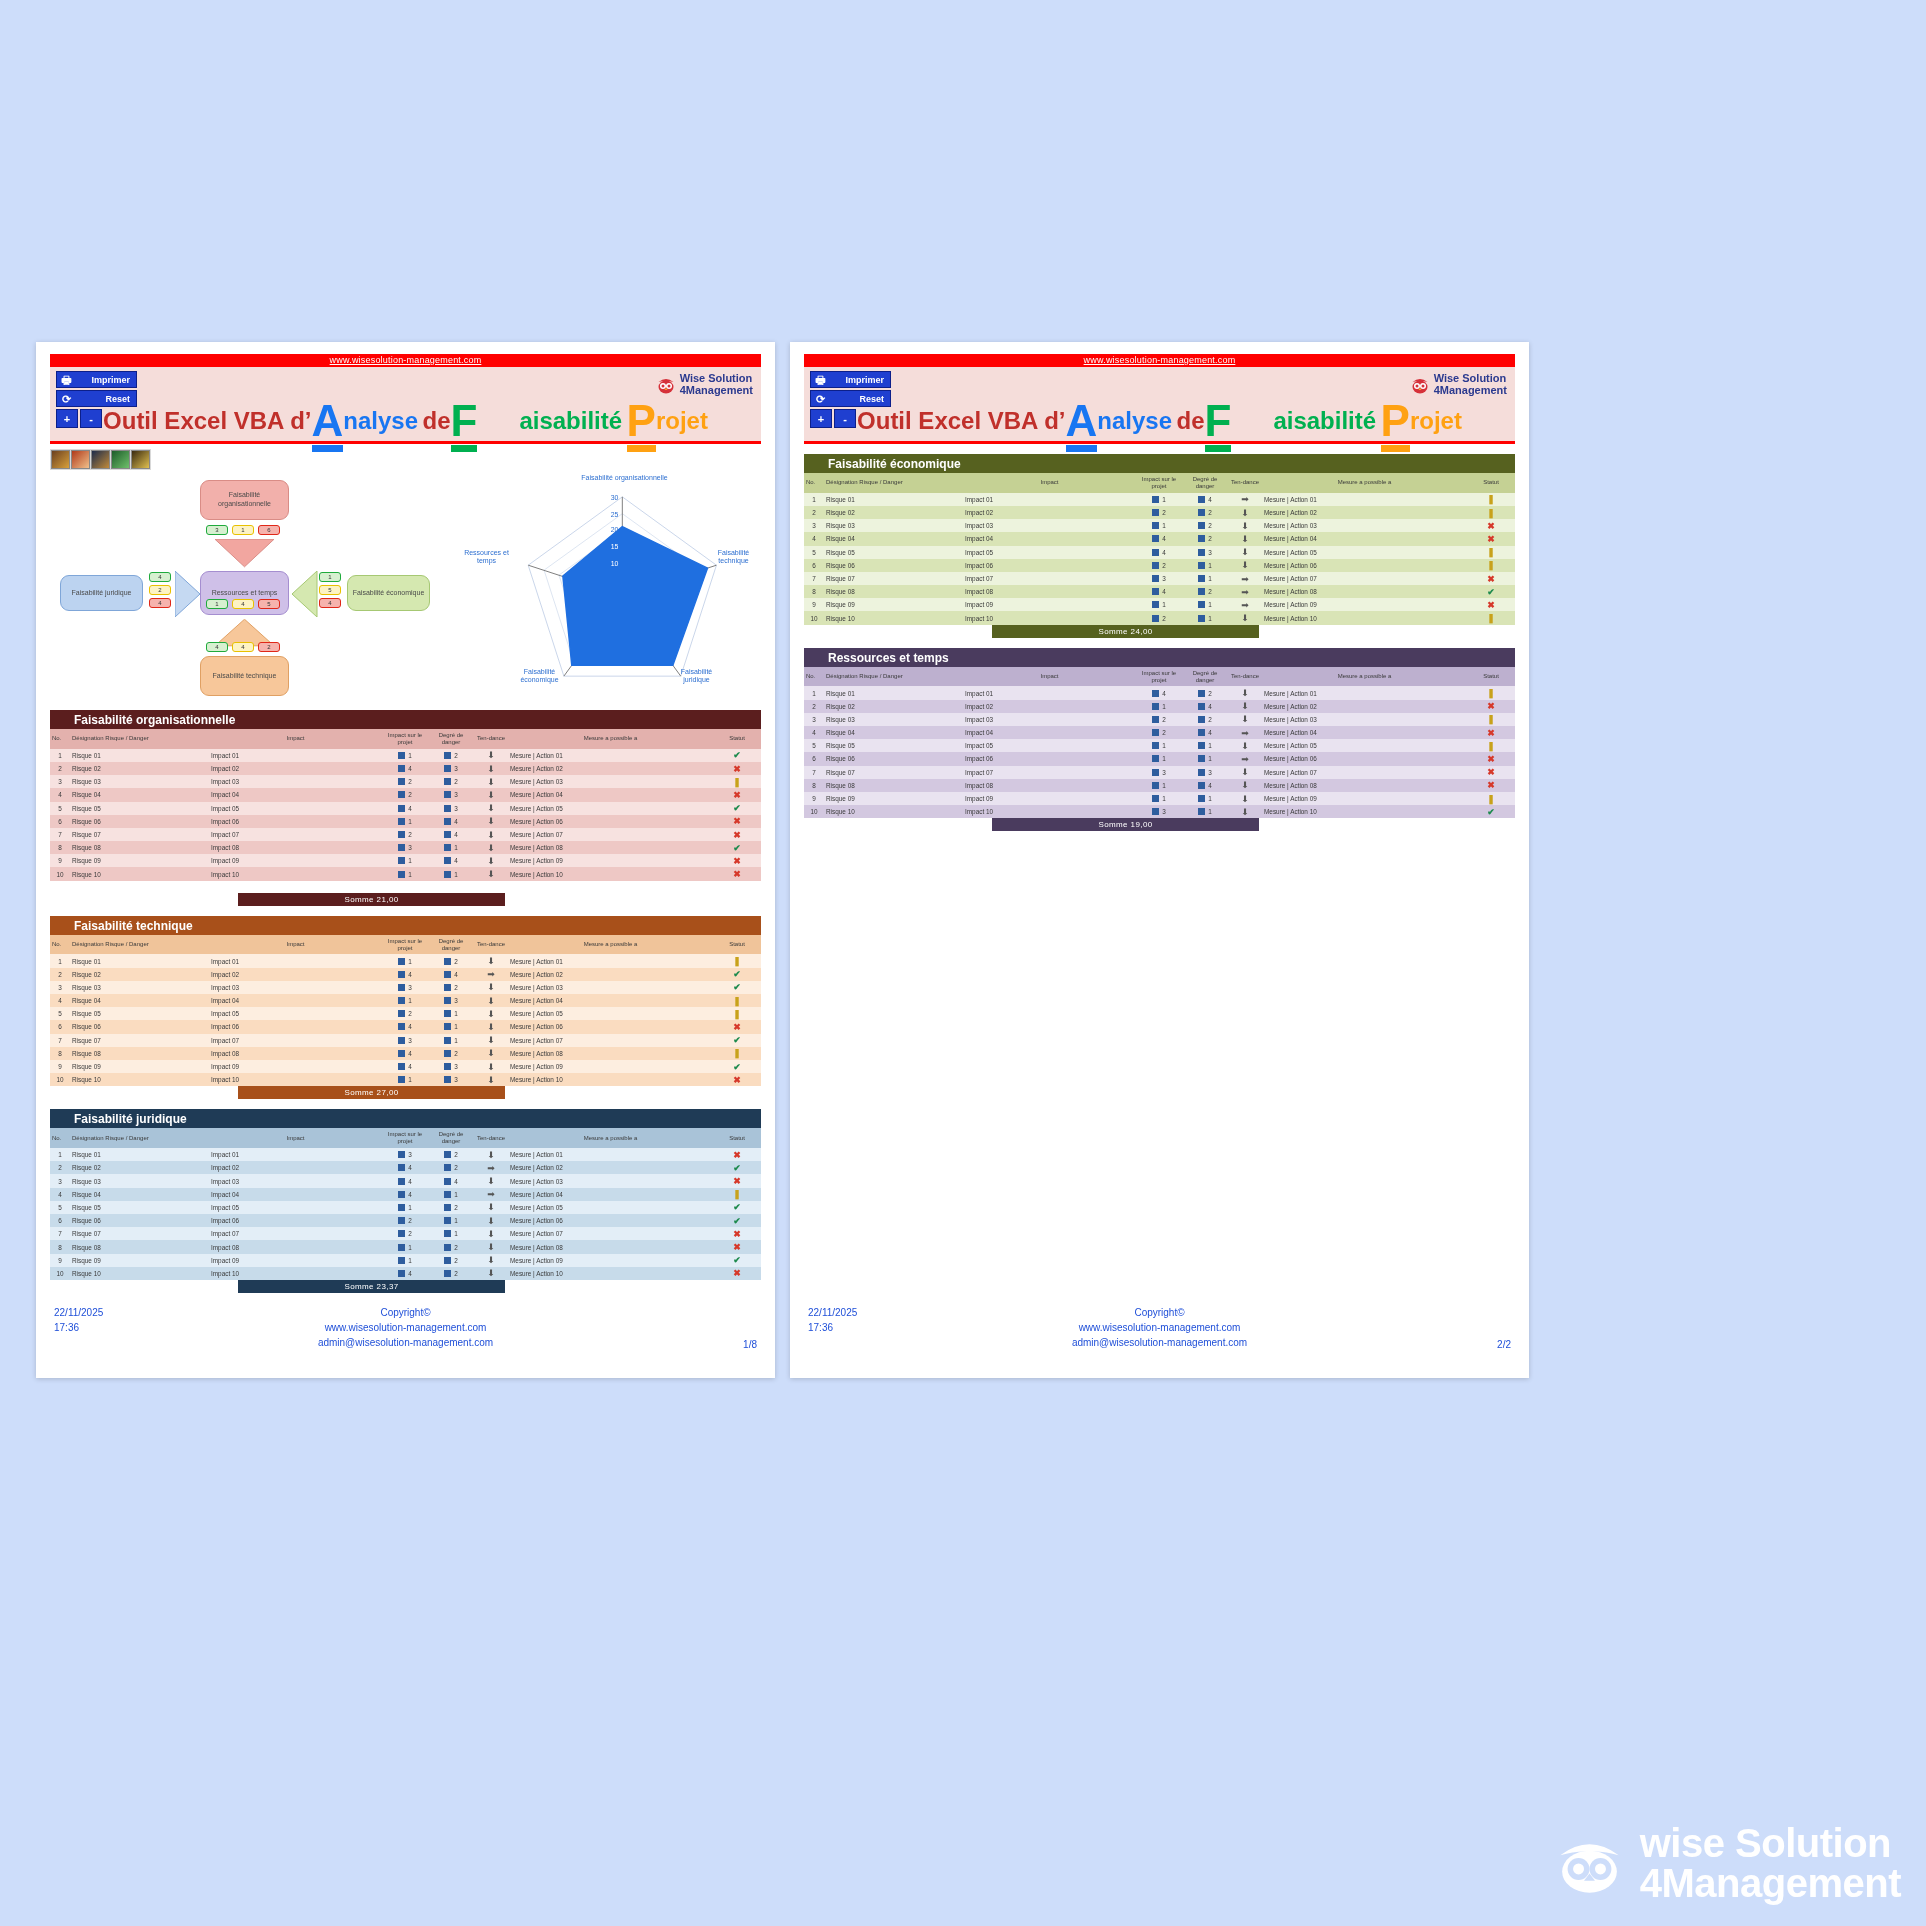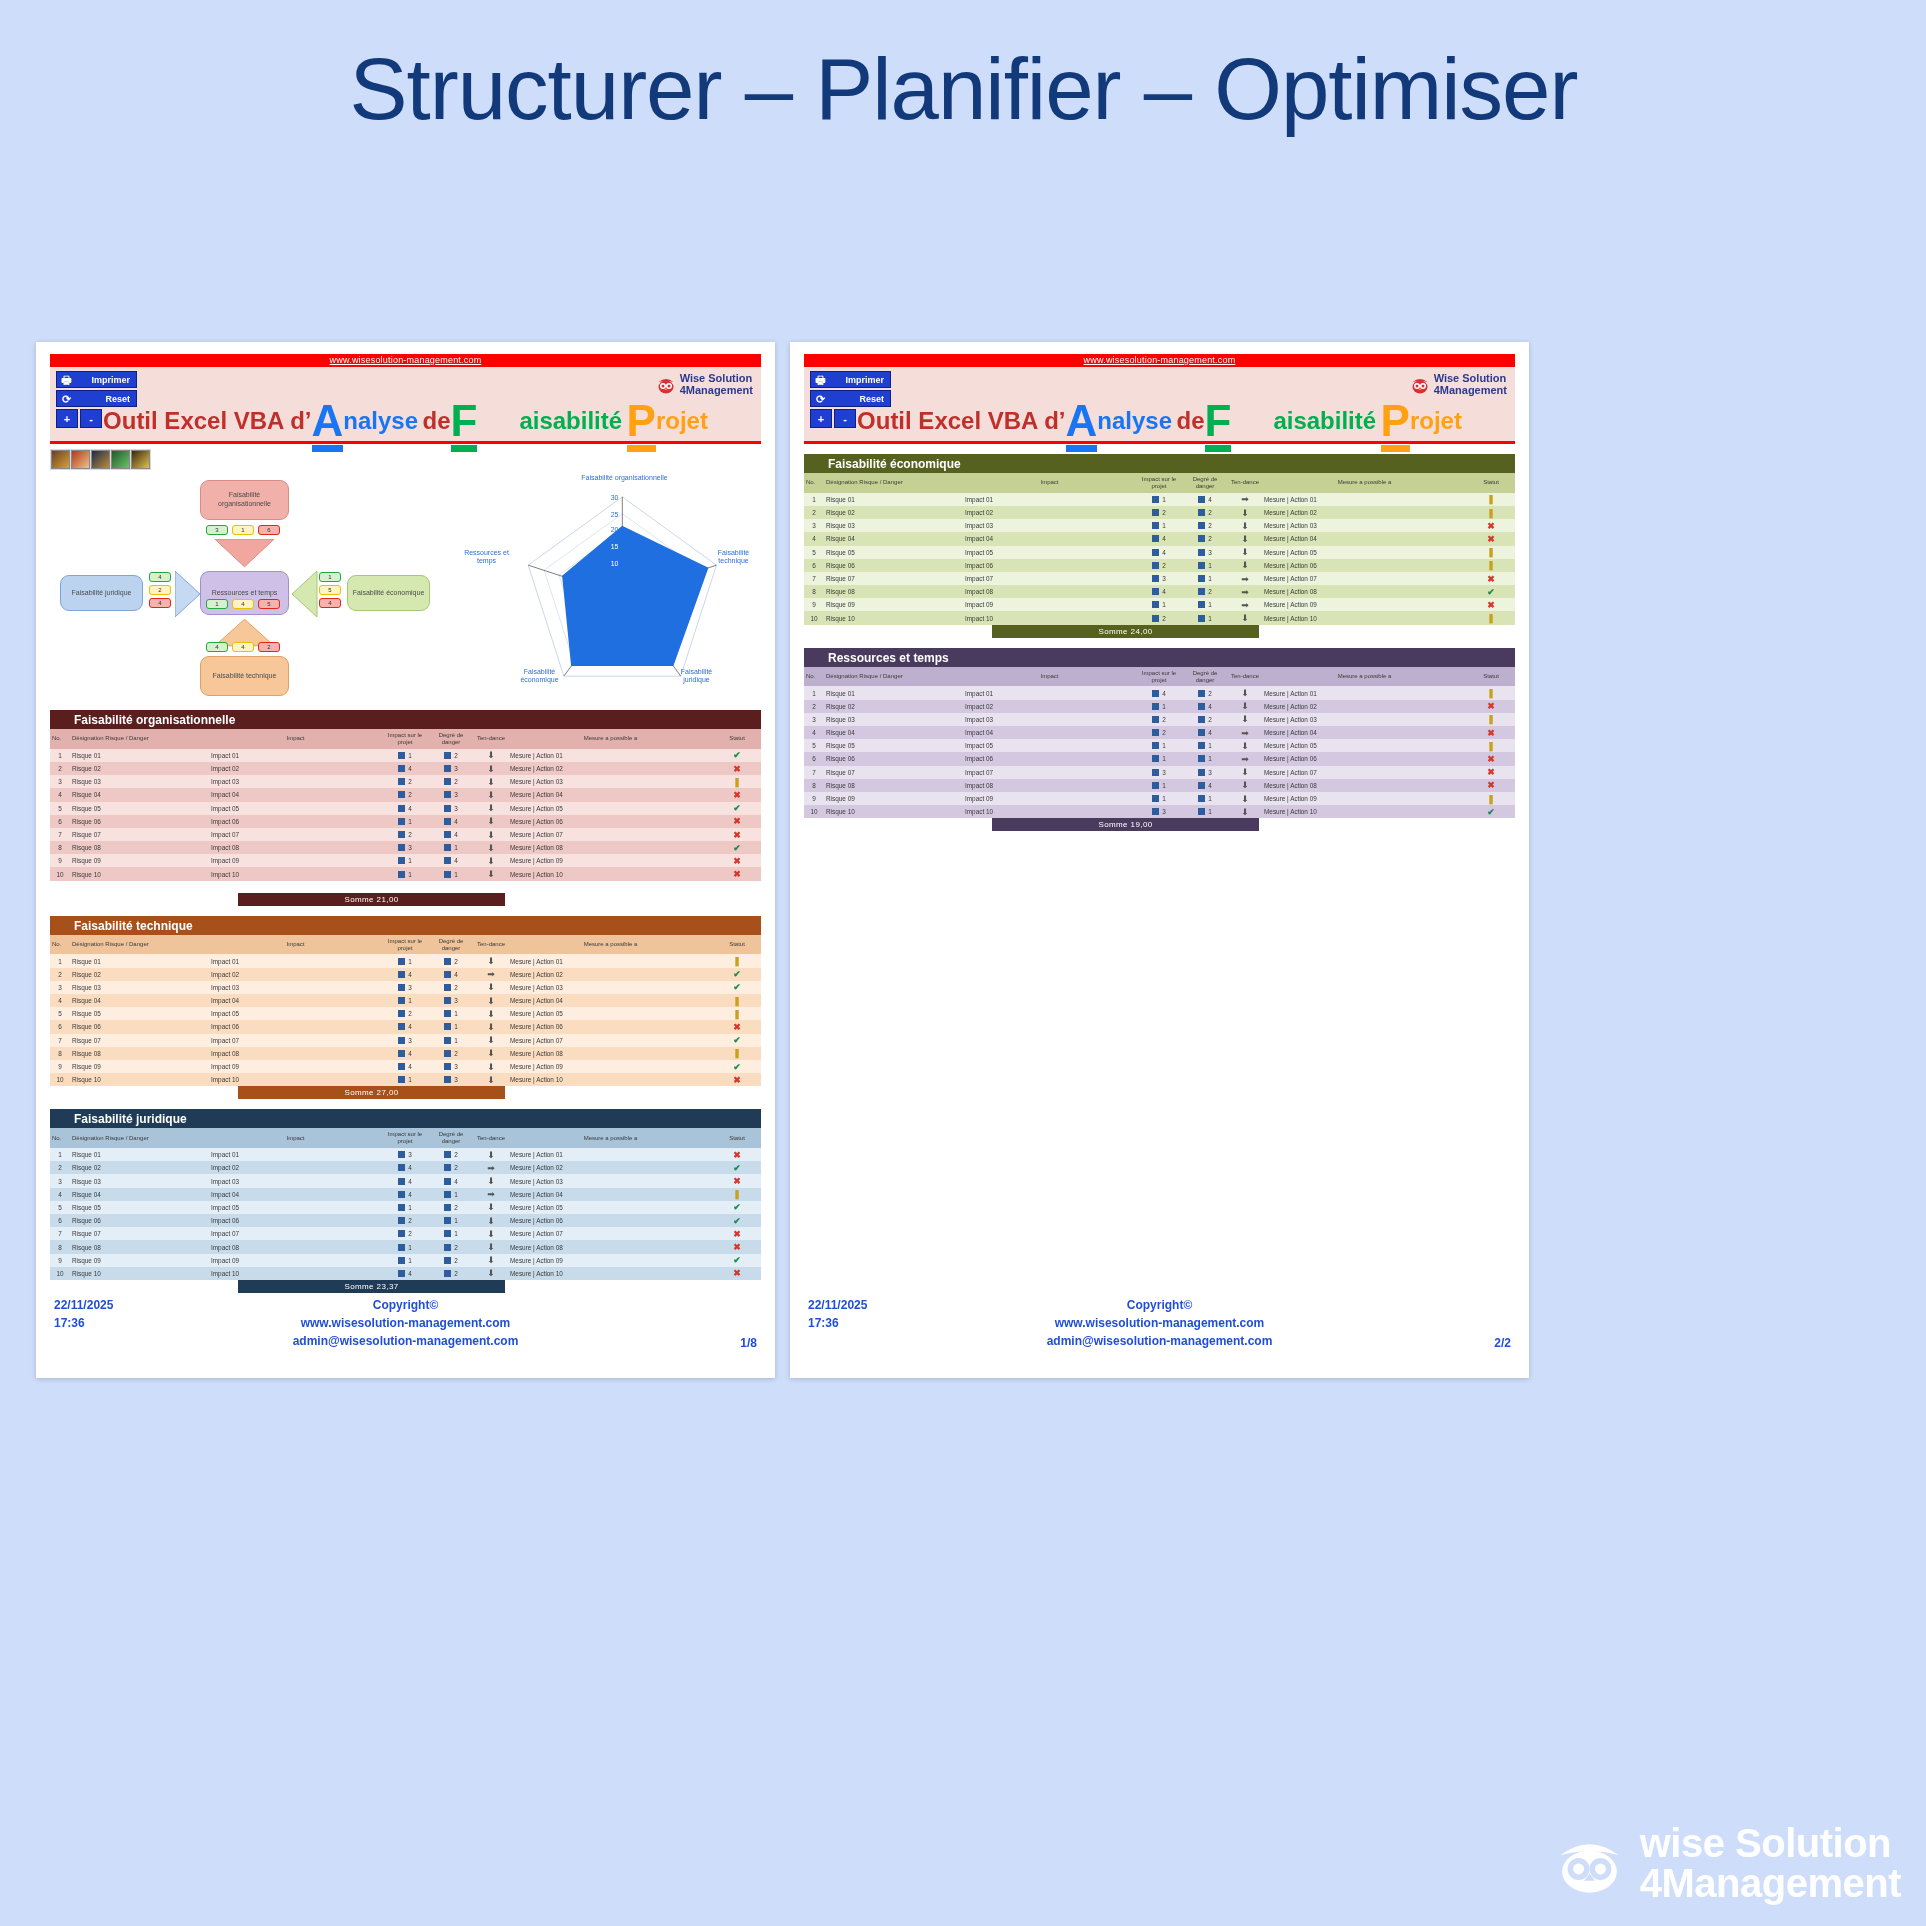--- a/index.html
+++ b/index.html
@@ -173,39 +173,38 @@
   .th-res .tbl-title { background:#4a3b5e; }
   .th-res thead tr { background:#bdb0cf; }
   .th-res tbody tr:nth-child(odd){ background:#e9e3f0; }
   .th-res tbody tr:nth-child(even){ background:#d3c8e0; }
   .th-res .sum-box { background:#4a3b5e; }
   .th-res .bar { background:#2e5d9e; }
 
   
   .pg-footer {
     position:absolute; left:14px; right:14px; bottom:28px;
-    font-size:12px; color:#1f4fd8; font-weight:bold;
+    font-size:10px; color:#1f4fd8; font-weight:normal;
   }
   .pg-footer .left { position:absolute; left:4px; top:0; line-height:1.5; }
   .pg-footer .mid { text-align:center; line-height:1.5; }
   .pg-footer .right { position:absolute; right:4px; bottom:0; }
 
   
   .wm {
     position:absolute; right:26px; bottom:24px;
     display:flex; align-items:center; gap:14px; color:#ffffff;
   }
   .wm-owl { width:73px; height:61px; }
   .wm-txt { font-size:40px; font-weight:bold; line-height:1.0; letter-spacing:-0.5px; }
 </style>
 </head>
 <body>
 
 <div class="headline">
-  <div class="l2">Structurer – Planifier – Optimiser</div>
 </div>
 
 <div class="sheet" id="sheet-1">
   <div class="page-inner">
 
     <div class="hdr-url">www.wisesolution-management.com</div>
     <div class="hdr-body">
       <div class="btn-stack">
         <div class="vba-btn">
           <span class="gi">🖶</span>

